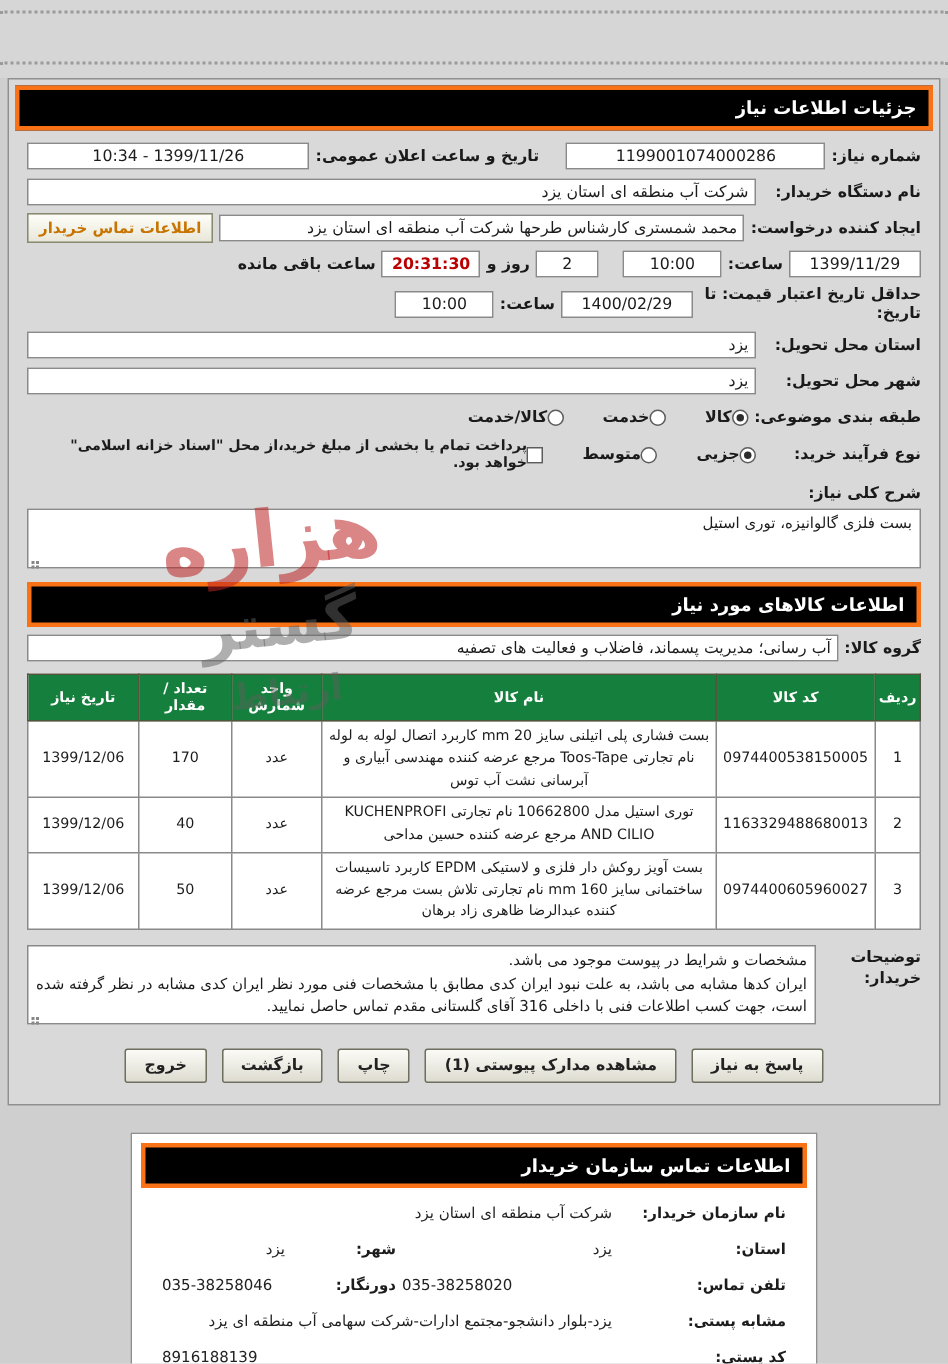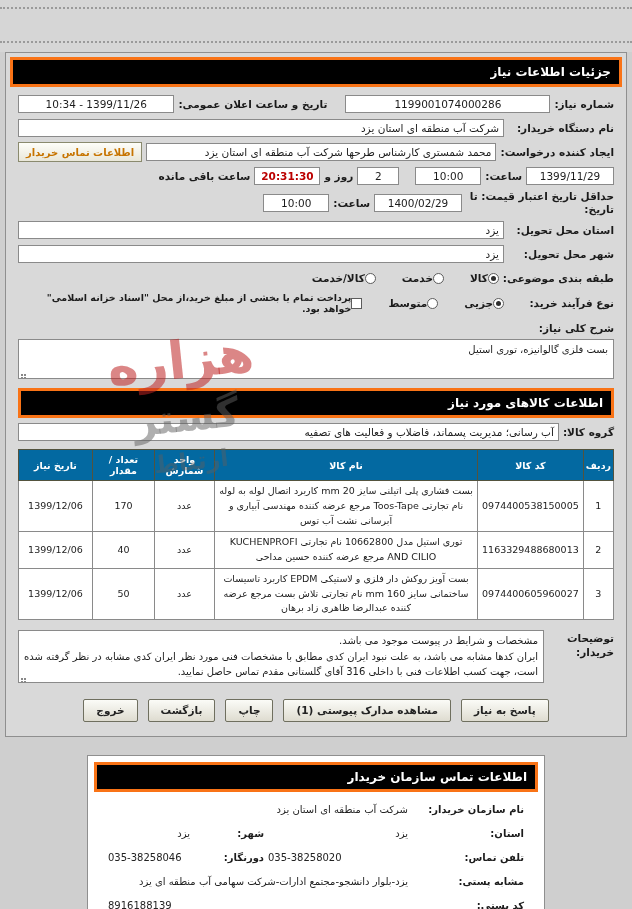--- a/index.html
+++ b/index.html
@@ -21,40 +21,40 @@
   .bar { background: #000000; color: #fff; font-weight: bold; font-size: 12px; padding: 5px 8px; border: 3px solid #f97316; }
   .frm { padding: 7px 8px 2px; display: flex; flex-direction: column; gap: 4px; }
   .row { display: flex; align-items: center; gap: 4px; min-height: 20px; }
   .lbl { font-weight: bold; font-size: 10.5px; color: #1a1a1a; }
   .nw { white-space: nowrap; }
   .inp { background: #fff; border: 1px solid #8a8a8a; height: 18px; display: flex; align-items: center; padding: 0 4px; font-size: 10.5px; overflow: hidden; white-space: nowrap; }
   .center { justify-content: center; }
   .flex1 { flex: 1; }
   .ltr { direction: ltr; unicode-bidi: embed; }
   .red { color: #bb0000; font-weight: bold; }
-  .w200 { width: 205px; } .w105 { min-width: 106px; } .w90 { width: 88px; } .w70 { width: 66px; } .w45 { width: 42px; }
+  .w200 { width: 173px; } .w105 { min-width: 106px; } .w90 { width: 88px; } .w70 { width: 66px; } .w45 { width: 42px; }
   .lblw { width: 148px; line-height: 1.25; }
 
   .contact-btn { color: #c77400; font-weight: bold; font-size: 10px; background: linear-gradient(#fefef9,#e9e7d9); border: 1px solid #8a8a6e; padding: 2px 7px; height: 20px; cursor: pointer; font-family: inherit; white-space: nowrap; }
 
   .opt { display: flex; align-items: center; gap: 0; margin-left: 22px; }
   .radio { width: 11px; height: 11px; border: 1px solid #5c5c5c; border-radius: 50%; background: #fff; position: relative; flex: 0 0 auto; }
   .radio.checked::after { content: ""; position: absolute; inset: 2px; border-radius: 50%; background: #2d2d2d; }
   .checkbox { width: 11px; height: 11px; border: 1px solid #5c5c5c; background: #fff; flex: 0 0 auto; }
   .small { font-size: 9.5px; font-weight: bold; }
 
   .lblrow { margin-top: 4px; }
   .textbox { position: relative; background: #fff; border: 1px solid #8a8a8a; min-height: 40px; padding: 2px 5px; font-size: 10px; }
   .textbox .tcontent { white-space: pre-line; line-height: 1.55; text-align: right; }
   .grip { position: absolute; left: 2px; bottom: 2px; width: 2px; height: 2px; background: #888; box-shadow: 3px 0 #888, 0 3px #888, 3px 3px #888; }
 
   .bar2 { margin-top: 5px; }
 
   table.goods { width: 100%; border-collapse: collapse; margin-top: 3px; background: #fff; }
-  table.goods th { background: #0369a1; color: #fff; font-size: 9.5px; font-weight: bold; border: 1px solid #53533e; padding: 4px 2px; }
+  table.goods th { background: #15803d; color: #fff; font-size: 9.5px; font-weight: bold; border: 1px solid #53533e; padding: 4px 2px; }
   table.goods td { border: 1px solid #8a8a8a; font-size: 9.5px; text-align: center; padding: 3px 4px; line-height: 1.55; background: #fff; }
   .col-row { width: 28px; } .col-code { width: 104px; } .col-unit { width: 60px; } .col-qty { width: 62px; } .col-date { width: 74px; }
 
   .notes-row { display: flex; align-items: flex-start; gap: 6px; margin-top: 6px; }
   .notes-lbl { width: 64px; line-height: 1.3; padding-top: 2px; }
   .notes-box { flex: 1; min-height: 48px; }
   .notes-box .tcontent { text-align: justify; }
 
   .btnrow { display: flex; justify-content: center; gap: 10px; margin: 12px 0 6px; }
   .btn { font-family: inherit; font-weight: bold; font-size: 10.5px; color: #222; padding: 3px 12px; height: 23px; background: linear-gradient(#fbfbf7,#dedcd0); border: 1px solid #6f6f5f; border-radius: 2px; cursor: pointer; }

